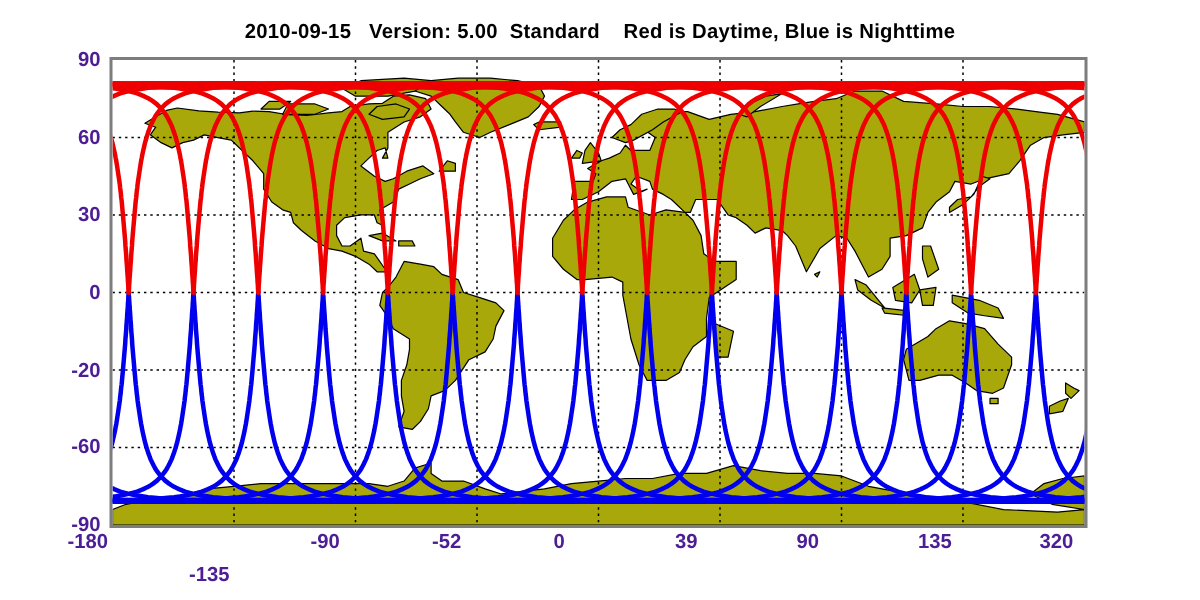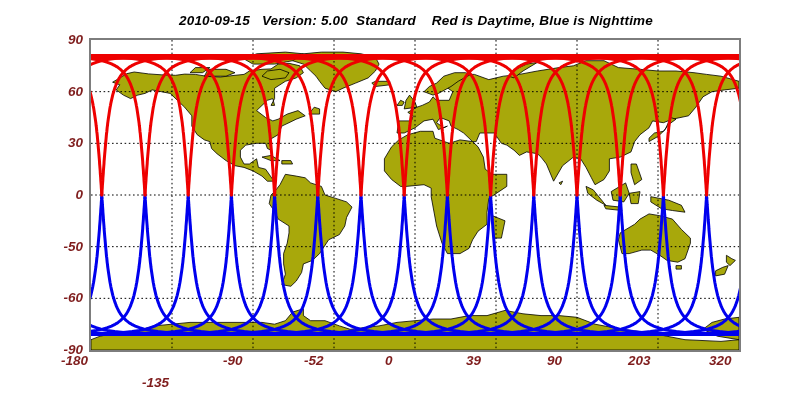--- a/index.html
+++ b/index.html
@@ -1,32 +1,32 @@
 <!DOCTYPE html>
 <html><head>
 <meta charset="utf-8">
 <style>
   html,body{margin:0;padding:0;}
   body{
     width:800px;height:400px;background:#ffffff;
     font-family:"Liberation Sans", sans-serif;
     overflow:hidden;position:relative;
   }
-  #figure{position:absolute;left:16px;top:0;width:742px;height:400px;font-style:italic;}
+  #figure{position:absolute;left:0;top:0;width:742px;height:400px;}
   #title{
     position:absolute;left:0;top:13px;width:800px;text-align:center;
     font-size:13.5px;font-weight:bold;color:#000;letter-spacing:0.2px;
     white-space:pre;
   }
   #plotframe{
     position:absolute;left:73px;top:38px;width:652px;height:314px;
     border:2px solid #7d7d7d;box-sizing:border-box;background:#ffffff;
   }
   #plotinner{position:absolute;left:0;top:0;width:100%;height:100%;overflow:hidden;}
-  .axlabel{position:absolute;font-size:13.5px;font-weight:bold;color:#7f1d1d;}
+  .axlabel{position:absolute;font-size:13.5px;font-weight:bold;color:#4c1d95;}
   .ylab{text-align:right;width:42px;}
   .xlab{text-align:left;width:60px;}
   svg{display:block;}
 </style>
 </head>
 <body>
 
 <div id="figure">
 
   <div id="title">2010-09-15   Version: 5.00  Standard    Red is Daytime, Blue is Nighttime</div>
@@ -135,29 +135,29 @@
           </g>
         </svg>
     </div>
   </div>
 
   <div id="yticks">
       <div class="axlabel ylab" style="left: 25px; top: 32px;">90</div>
       <div class="axlabel ylab" style="left: 25px; top: 83.6667px;">60</div>
       <div class="axlabel ylab" style="left: 25px; top: 135.333px;">30</div>
       <div class="axlabel ylab" style="left: 25px; top: 187px;">0</div>
-      <div class="axlabel ylab" style="left: 25px; top: 238.667px;">-50</div>
+      <div class="axlabel ylab" style="left: 25px; top: 238.667px;">-20</div>
       <div class="axlabel ylab" style="left: 25px; top: 290.333px;">-60</div>
       <div class="axlabel ylab" style="left: 25px; top: 342px;">-90</div>
     </div>
   <div id="xticks">
       <div class="axlabel xlab" style="left: 45px; top: 353px;">-180</div>
       <div class="axlabel xlab" style="left: 126px; top: 353px; margin-top: 22px;">-135</div>
       <div class="axlabel xlab" style="left: 207px; top: 353px;">-90</div>
       <div class="axlabel xlab" style="left: 288px; top: 353px;">-52</div>
       <div class="axlabel xlab" style="left: 369px; top: 353px;">0</div>
       <div class="axlabel xlab" style="left: 450px; top: 353px;">39</div>
       <div class="axlabel xlab" style="left: 531px; top: 353px;">90</div>
-      <div class="axlabel xlab" style="left: 612px; top: 353px;">203</div>
+      <div class="axlabel xlab" style="left: 612px; top: 353px;">135</div>
       <div class="axlabel xlab" style="left: 693px; top: 353px;">320</div>
     </div>
 
 </div>
 
 </body></html>

